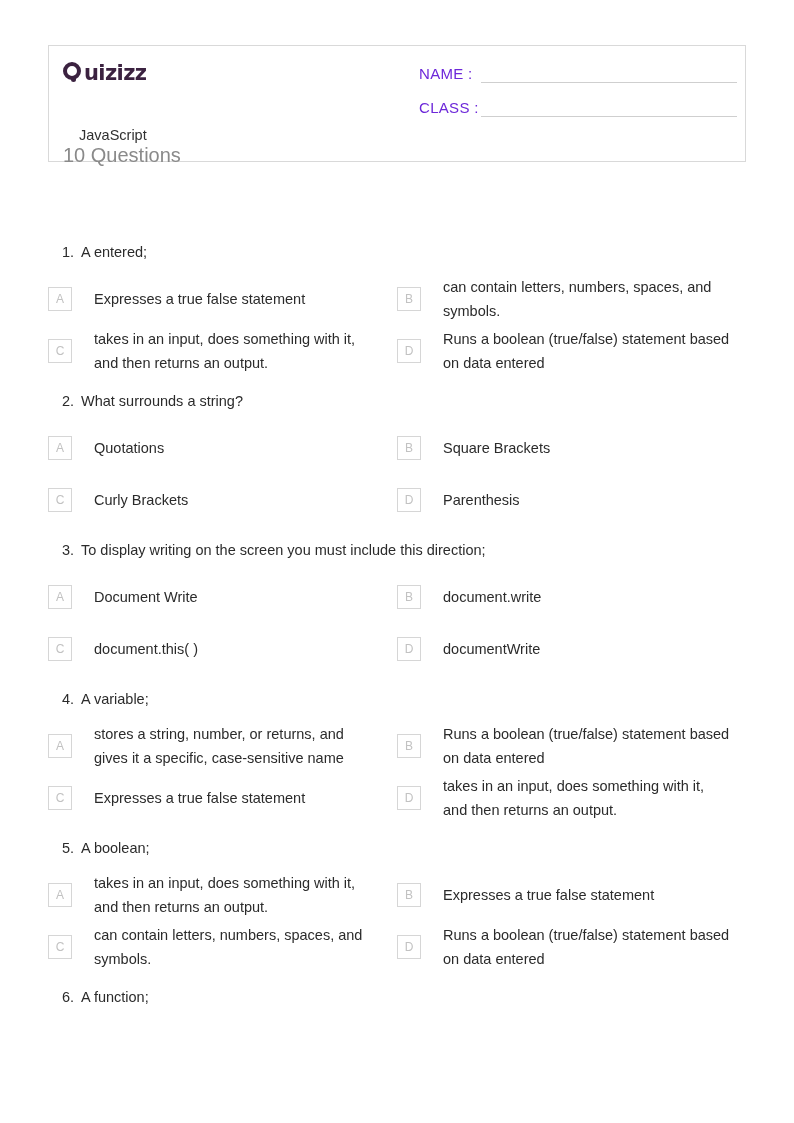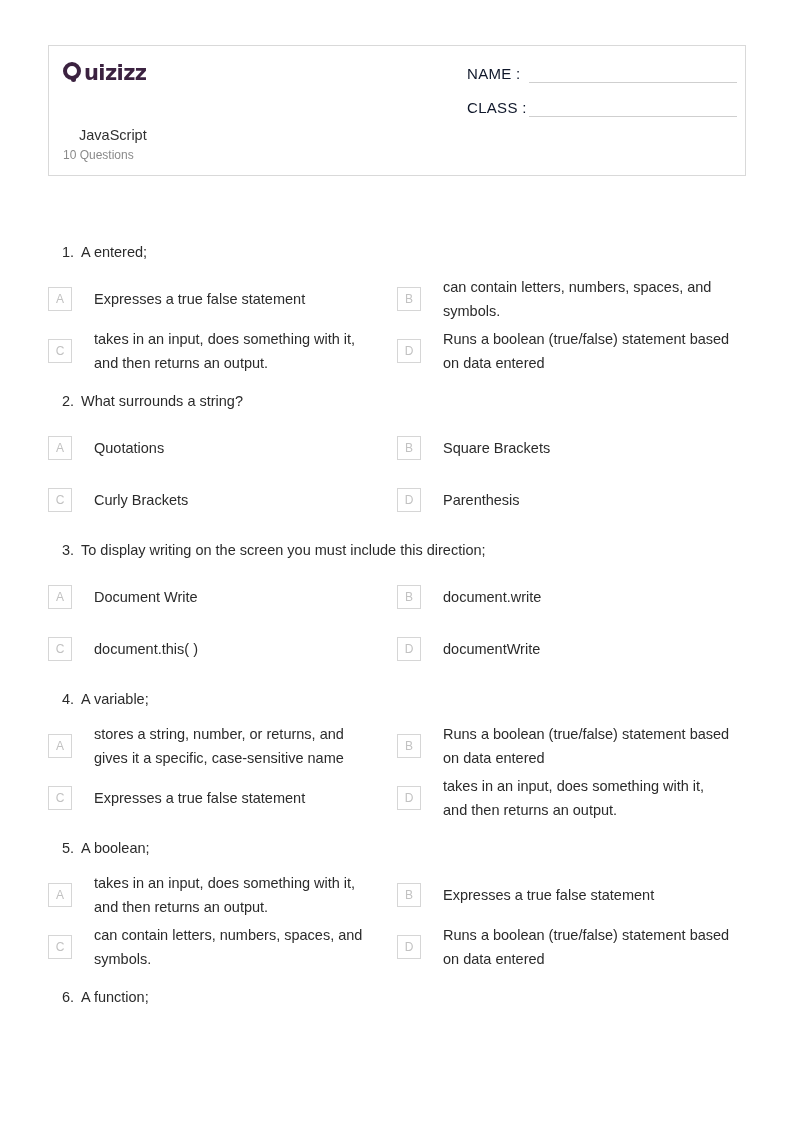--- a/index.html
+++ b/index.html
@@ -23,21 +23,21 @@
     height: 1123px;
     box-sizing: border-box;
   }
 
   
   .header-card {
     position: absolute;
     left: 48px;
     top: 45px;
     width: 698px;
-    height: 131px;
+    height: 117px;
     border: 1px solid #d9d9d9;
     box-sizing: border-box;
     background: #fff;
   }
 
   .header-left {
     position: absolute;
     left: 14px;
     top: 0;
     width: 350px;
@@ -94,48 +94,47 @@
     top: 79px;
     font-size: 14.5px;
     color: #303030;
     line-height: 20px;
     white-space: nowrap;
   }
   .quiz-subtitle {
     position: absolute;
     left: 0px;
     top: 99px;
-    font-size: 12px;
+    font-size: 20px;
     color: #8a8a8a;
     line-height: 20px;
     white-space: nowrap;
   }
 
   
   .header-fields {
     position: absolute;
     left: 370px;
     top: 18px;
     width: 318px;
   }
   .field-row {
     position: relative;
     height: 34px;
     display: flex;
     align-items: flex-start;
   }
   .field-label {
     font-size: 15px;
-    color: #0f172a;
+    color: #6d28d9;
     line-height: 20px;
     letter-spacing: 0.3px;
     width: 62px;
     flex: 0 0 62px;
     white-space: nowrap;
-    margin-left: 48px;
   }
   .field-line {
     flex: 1 1 auto;
     height: 18px;
     border-bottom: 1px solid #cfcfcf;
   }
 
   
   .questions {
     position: absolute;

